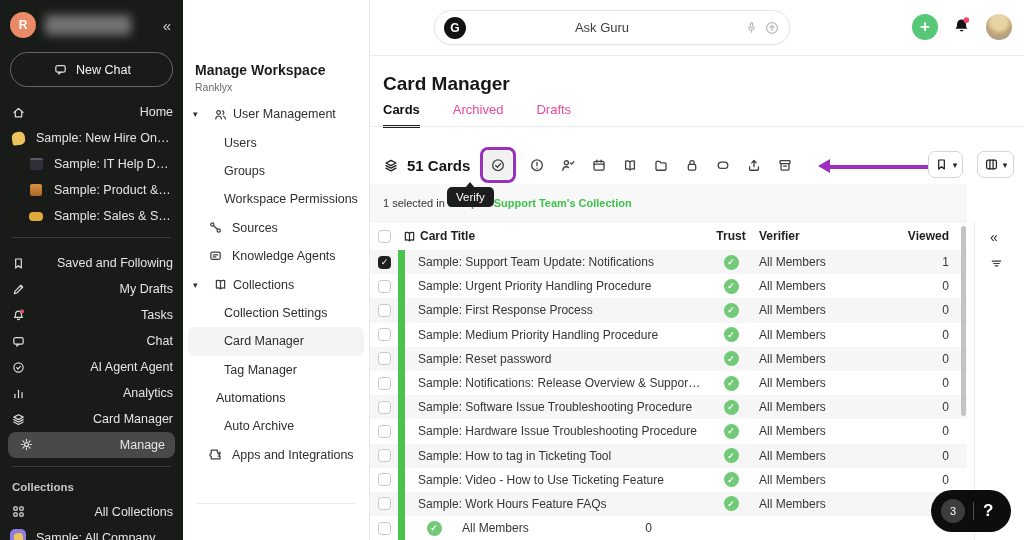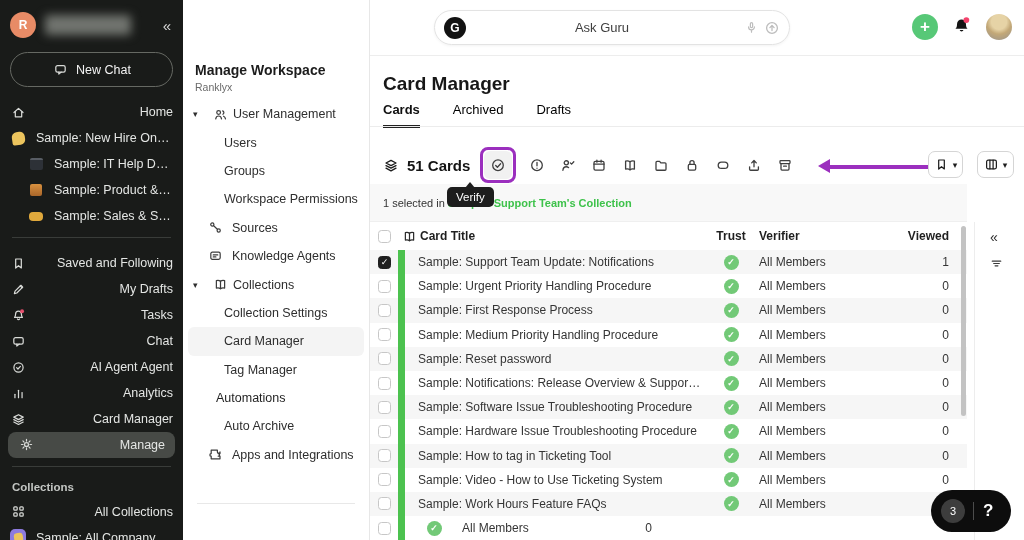--- a/index.html
+++ b/index.html
@@ -57,21 +57,21 @@
   .search-pill .icon{color:#bdbdbd;margin-left:5px;}
   .send-icon svg{width:18px;height:18px;}
   .topbar-actions{position:absolute;right:12px;top:14px;display:flex;align-items:center;gap:13px;}
   .plus-btn{width:26px;height:26px;border-radius:50%;background:#57c877;color:#fff;font-size:17px;font-weight:700;display:flex;align-items:center;justify-content:center;cursor:pointer;}
   .bell-btn{width:22px;height:22px;color:#141414;cursor:pointer;}
   .bell-btn svg{width:21px;height:21px;}
   .user-avatar{width:26px;height:26px;border-radius:50%;overflow:hidden;background:radial-gradient(circle at 50% 30%,#e6d3a6 0 34%,#c3a877 55%,#97938f 100%);filter:blur(.7px);cursor:pointer;}
 
   .page-title{position:absolute;left:13px;top:60px;font-size:19px;font-weight:700;color:#171717;}
   .tabs{position:absolute;left:13px;top:102px;display:flex;gap:33px;font-size:13px;}
-  .tab{color:#000000;padding-bottom:8px;cursor:pointer;}
+  .tab{color:#ec4899;padding-bottom:8px;cursor:pointer;}
   .tab.active{color:#101010;font-weight:700;border-bottom:3px solid #222;}
   .tabs-line{position:absolute;top:126px;left:0;right:0;height:1px;background:#ececec;}
 
   .toolbar{position:absolute;left:13px;top:146px;height:38px;display:flex;align-items:center;}
   .layers-big{color:#1d1d1d;}
   .layers-big svg{width:19px;height:19px;}
   .count{font-size:15px;font-weight:700;color:#141414;margin:0 9px 0 8px;white-space:nowrap;}
   .tool-btn{width:24px;height:24px;display:flex;align-items:center;justify-content:center;color:#3f3f3f;margin:0 3.5px;cursor:pointer;border-radius:5px;}
   .tool-btn svg{width:16.5px;height:16.5px;}
   .hl-wrap{border:3px solid #9b2fbe;border-radius:8px;padding:1px;display:flex;margin:0 5px 0 1px;}
@@ -666,21 +666,21 @@
           <span class="c-verifier">All Members</span>
           <span class="c-viewed">0</span>
         </div>
         <div class="row">
           <span class="c-check">
             <span class="cb"></span>
           </span>
           <span class="c-bar">
             <span class="bar"></span>
           </span>
-          <span class="c-title">Sample: Video - How to Use Ticketing System</span>
+          <span class="c-title">Sample: Video - How to Use Ticketing Feature</span>
           <span class="c-trust">
             <span class="trust-badge">✓</span>
           </span>
           <span class="c-verifier">All Members</span>
           <span class="c-viewed">0</span>
         </div>
         <div class="row odd">
           <span class="c-check">
             <span class="cb"></span>
           </span>

